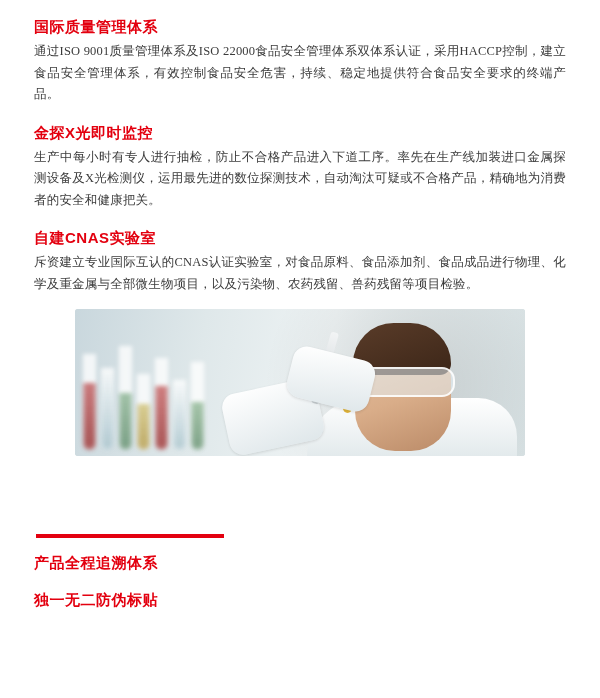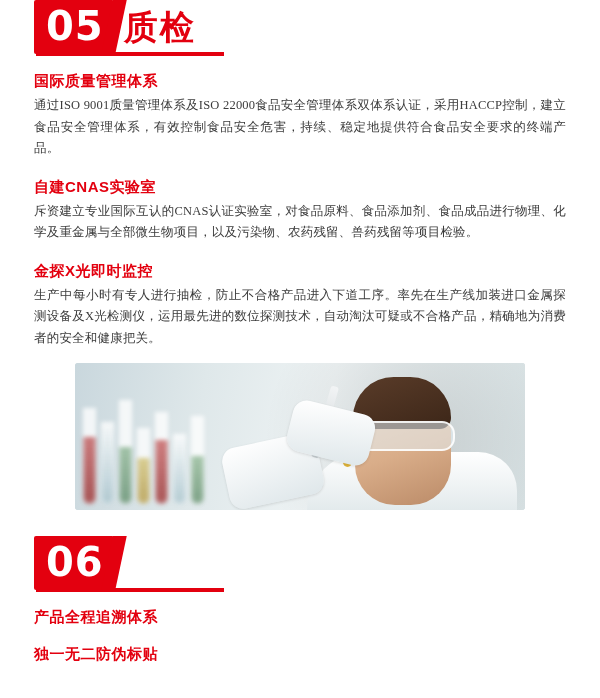--- a/index.html
+++ b/index.html
@@ -218,39 +218,34 @@
     border: 1px solid rgba(200,210,215,0.9);
   }
 
   .spacer { height: 26px; }
 </style>
 </head>
 <body>
 
 <div class="page">
 
-  <div class="section-head">
-    <div class="num-badge">05</div>
-    <div class="sec-title">质检</div>
-    <div class="underline"></div>
-  </div>
 
   <div class="block">
     <div class="block-title">国际质量管理体系</div>
     <div class="block-body">通过ISO 9001质量管理体系及ISO 22000食品安全管理体系双体系认证，采用HACCP控制，建立食品安全管理体系，有效控制食品安全危害，持续、稳定地提供符合食品安全要求的终端产品。</div>
   </div>
 
   <div class="block">
+    <div class="block-title">金探X光即时监控</div>
+    <div class="block-body">生产中每小时有专人进行抽检，防止不合格产品进入下道工序。率先在生产线加装进口金属探测设备及X光检测仪，运用最先进的数位探测技术，自动淘汰可疑或不合格产品，精确地为消费者的安全和健康把关。</div>
+  </div>
+
+  <div class="block">
     <div class="block-title">自建CNAS实验室</div>
     <div class="block-body">斥资建立专业国际互认的CNAS认证实验室，对食品原料、食品添加剂、食品成品进行物理、化学及重金属与全部微生物项目，以及污染物、农药残留、兽药残留等项目检验。</div>
-  </div>
-
-  <div class="block">
-    <div class="block-title">金探X光即时监控</div>
-    <div class="block-body">生产中每小时有专人进行抽检，防止不合格产品进入下道工序。率先在生产线加装进口金属探测设备及X光检测仪，运用最先进的数位探测技术，自动淘汰可疑或不合格产品，精确地为消费者的安全和健康把关。</div>
   </div>
 
   <div class="photo-wrap">
     <div class="photo">
       <div class="tubes">
         <div class="tube r" style="left:8px;  height:96px;"></div>
         <div class="tube" style="left:26px; height:82px;"></div>
         <div class="tube g" style="left:44px; height:104px;"></div>
         <div class="tube y" style="left:62px; height:76px;"></div>
         <div class="tube r" style="left:80px; height:92px;"></div>
@@ -265,21 +260,20 @@
       <div class="glove left"></div>
       <div class="pipette"></div>
       <div class="drop"></div>
       <div class="glove right"></div>
     </div>
   </div>
 
   <div class="spacer"></div>
 
   <div class="section-head">
-    <div class="num-badge">06</div>
     <div class="underline"></div>
   </div>
 
   <div class="block">
     <div class="block-title">产品全程追溯体系</div>
   </div>
 
   <div class="block">
     <div class="block-title">独一无二防伪标贴</div>
 

